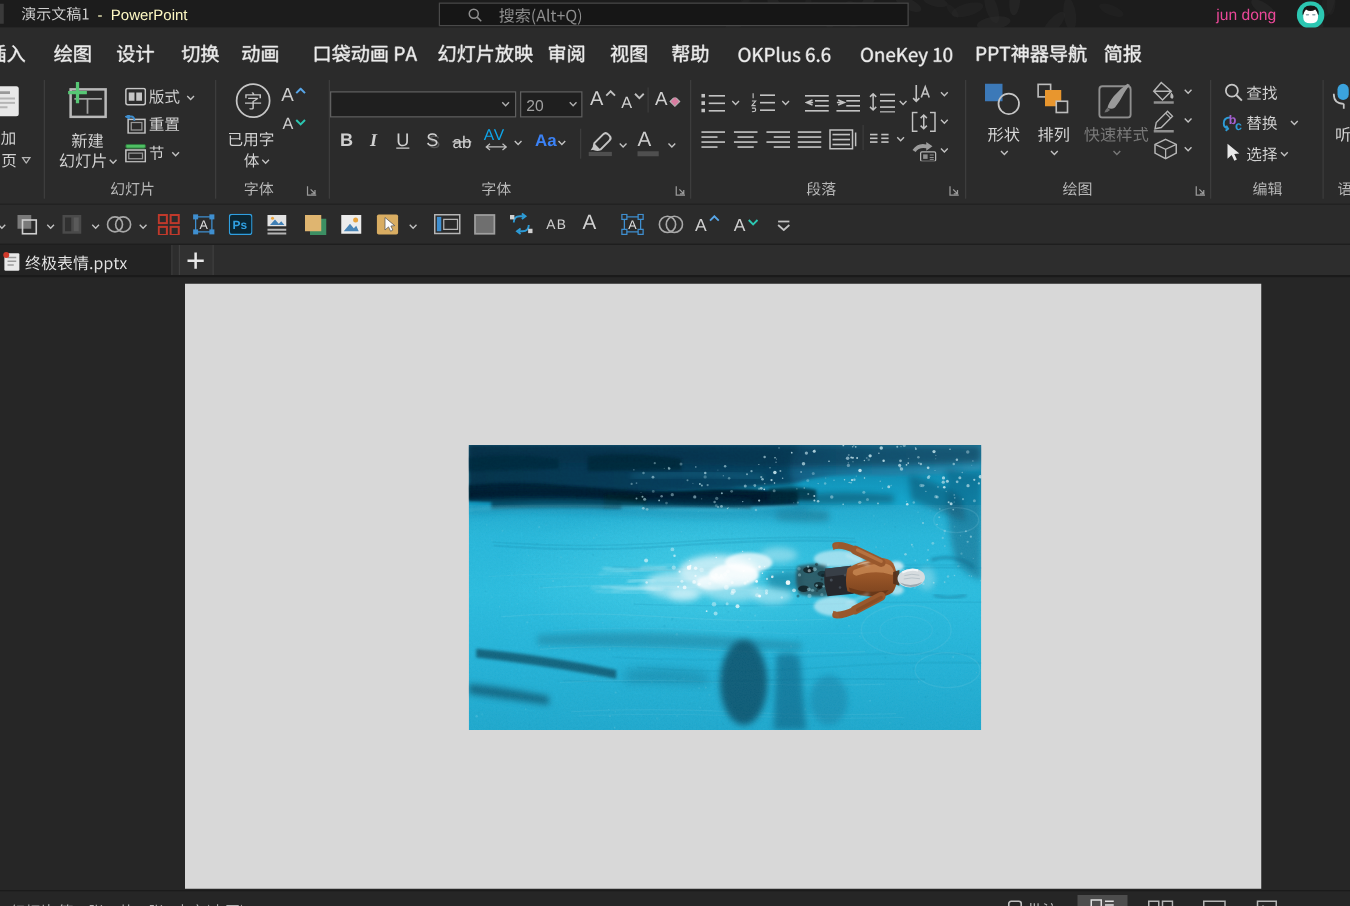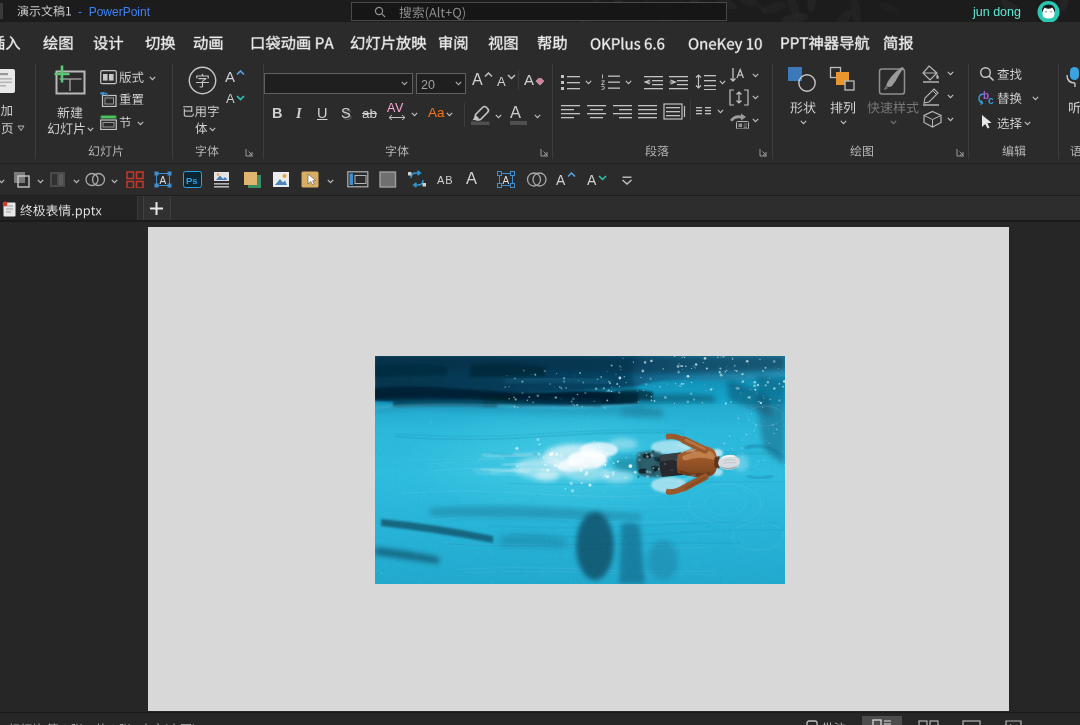--- a/index.html
+++ b/index.html
@@ -32,30 +32,30 @@
     <ellipse cx="155.315" cy="0.0900593" rx="9.35157" ry="3.5536" fill="#2e2e2e" opacity="0.45" transform="rotate(132.931 155.315 0.0900593)"></ellipse>
     <ellipse cx="510.845" cy="15.1909" rx="10.1239" ry="3.84709" fill="#2e2e2e" opacity="0.49" transform="rotate(222.333 510.845 15.1909)"></ellipse>
     <ellipse cx="47.8063" cy="19.7897" rx="12.2398" ry="4.65111" fill="#2e2e2e" opacity="0.53" transform="rotate(314.825 47.8063 19.7897)"></ellipse>
     <ellipse cx="222.075" cy="8.77753" rx="6.8283" ry="2.59475" fill="#2e2e2e" opacity="0.27" transform="rotate(228.344 222.075 8.77753)"></ellipse>
     <ellipse cx="54.684" cy="4.59279" rx="7.29843" ry="2.7734" fill="#2e2e2e" opacity="0.27" transform="rotate(122.419 54.684 4.59279)"></ellipse>
   </svg>
 <div class="abs" style="left:0px;top:3px;width:3px;height:16px;background:#3a3a3a;"></div>
 <svg class="abs" style="left:17.0px;top:4.0px" width="57" height="16" viewBox="0 0 57 16">
     <path transform="translate(0,11.52)" d="M3.7 -8.9H11.1V-7H10.3V-8.2H4.5V-7H3.7ZM6.9 -6.7H7.8V-1.8H6.9ZM8.1 -0.7 8.7 -1.2Q9.2 -1 9.7 -0.7Q10.1 -0.5 10.6 -0.2Q11 0.1 11.3 0.3L10.6 0.9Q10.4 0.7 9.9 0.4Q9.5 0.1 9 -0.2Q8.5 -0.5 8.1 -0.7ZM5.8 -1.1 6.7 -0.8Q6.3 -0.5 5.8 -0.2Q5.3 0.1 4.8 0.4Q4.3 0.7 3.8 0.9Q3.7 0.8 3.6 0.7Q3.5 0.6 3.4 0.4Q3.2 0.3 3.1 0.2Q3.9 -0 4.6 -0.4Q5.4 -0.7 5.8 -1.1ZM4.9 -3.1V-2H9.8V-3.1ZM4.9 -4.8V-3.7H9.8V-4.8ZM4.1 -5.4H10.7V-1.3H4.1ZM4.6 -7.1H10.2V-6.3H4.6ZM6.4 -9.9 7.3 -10.1Q7.5 -9.8 7.7 -9.4Q7.9 -9.1 8 -8.8L7 -8.6Q7 -8.8 6.8 -9.2Q6.6 -9.6 6.4 -9.9ZM1.1 -9.3 1.7 -9.9Q2 -9.8 2.3 -9.6Q2.7 -9.4 3 -9.2Q3.3 -9 3.5 -8.9L3 -8.1Q2.8 -8.3 2.5 -8.5Q2.2 -8.7 1.8 -8.9Q1.5 -9.1 1.1 -9.3ZM0.4 -6 0.9 -6.7Q1.2 -6.5 1.6 -6.4Q1.9 -6.2 2.3 -6Q2.6 -5.8 2.8 -5.7L2.3 -5Q2.1 -5.1 1.8 -5.3Q1.4 -5.5 1.1 -5.7Q0.7 -5.9 0.4 -6ZM0.8 0.1Q1 -0.3 1.4 -1Q1.7 -1.6 2 -2.3Q2.3 -3 2.6 -3.7L3.3 -3.2Q3.1 -2.5 2.8 -1.9Q2.5 -1.2 2.2 -0.5Q1.9 0.1 1.6 0.7Z M17.5 -5.8H18.5V-0.2Q18.5 0.2 18.4 0.4Q18.3 0.7 17.9 0.8Q17.6 0.9 17.1 0.9Q16.5 0.9 15.7 0.9Q15.7 0.7 15.6 0.5Q15.5 0.2 15.4 0Q15.8 0 16.2 0Q16.6 0 16.9 0Q17.1 0 17.2 0Q17.4 0 17.5 -0Q17.5 -0.1 17.5 -0.2ZM14.8 -4.2 15.7 -4Q15.4 -3.2 15 -2.5Q14.6 -1.8 14.2 -1.2Q13.7 -0.6 13.2 -0.1Q13.2 -0.2 13 -0.3Q12.9 -0.4 12.7 -0.5Q12.5 -0.6 12.4 -0.7Q13.2 -1.3 13.8 -2.2Q14.4 -3.2 14.8 -4.2ZM20.2 -3.8 21 -4.2Q21.5 -3.6 21.9 -3Q22.3 -2.3 22.7 -1.7Q23 -1 23.2 -0.5L22.3 -0.1Q22.2 -0.6 21.8 -1.3Q21.5 -1.9 21.1 -2.6Q20.6 -3.3 20.2 -3.8ZM13.8 -9.2H22.2V-8.3H13.8ZM12.7 -6.3H23.3V-5.4H12.7Z M32.7 -7.6 33.6 -7.3Q32.9 -5.1 31.7 -3.5Q30.5 -1.9 28.8 -0.9Q27.2 0.2 25 0.9Q24.9 0.8 24.9 0.7Q24.8 0.5 24.6 0.3Q24.5 0.2 24.4 0.1Q26.6 -0.5 28.2 -1.5Q29.8 -2.5 30.9 -4Q32 -5.5 32.7 -7.6ZM27.2 -7.5Q27.9 -5.7 29.1 -4.1Q30.3 -2.6 31.9 -1.6Q33.5 -0.5 35.6 0Q35.5 0.1 35.4 0.3Q35.3 0.4 35.2 0.6Q35.1 0.7 35 0.9Q32.8 0.3 31.2 -0.8Q29.5 -2 28.4 -3.6Q27.2 -5.2 26.4 -7.2ZM24.6 -8H35.4V-7.1H24.6ZM29.1 -9.9 30 -10.2Q30.3 -9.7 30.6 -9.2Q30.8 -8.7 31 -8.3L30 -8Q29.9 -8.4 29.6 -8.9Q29.4 -9.4 29.1 -9.9Z M38.3 -9.1H39.2V1H38.3ZM36.6 -6.6H40.8V-5.8H36.6ZM38.3 -6.3 38.9 -6.1Q38.8 -5.5 38.5 -4.8Q38.3 -4.1 38 -3.4Q37.7 -2.7 37.4 -2.2Q37.1 -1.6 36.8 -1.2Q36.7 -1.4 36.6 -1.6Q36.4 -1.9 36.3 -2Q36.6 -2.4 36.9 -2.9Q37.2 -3.4 37.5 -4Q37.8 -4.6 38 -5.2Q38.2 -5.8 38.3 -6.3ZM40 -9.9 40.6 -9.2Q40.1 -9 39.5 -8.8Q38.8 -8.7 38.2 -8.5Q37.5 -8.4 36.9 -8.3Q36.9 -8.5 36.8 -8.7Q36.7 -8.9 36.6 -9Q37.2 -9.2 37.8 -9.3Q38.5 -9.4 39 -9.6Q39.6 -9.8 40 -9.9ZM39.1 -5.5Q39.2 -5.4 39.4 -5.2Q39.6 -5 39.9 -4.7Q40.1 -4.5 40.3 -4.2Q40.5 -4 40.6 -3.9L40 -3.2Q40 -3.4 39.8 -3.6Q39.6 -3.9 39.4 -4.2Q39.2 -4.5 39 -4.8Q38.8 -5 38.7 -5.2ZM40.6 -8.8H47.4V-8.1H40.6ZM42.2 -6.7V-5.6H45.7V-6.7ZM41.4 -7.4H46.5V-5H41.4ZM40.7 -4.3H46.8V-3.5H41.5V1H40.7ZM46.4 -4.3H47.3V0.1Q47.3 0.4 47.2 0.6Q47.1 0.7 46.9 0.8Q46.7 0.9 46.4 0.9Q46.1 1 45.6 1Q45.6 0.8 45.5 0.6Q45.4 0.4 45.3 0.3Q45.7 0.3 45.9 0.3Q46.2 0.3 46.3 0.3Q46.4 0.3 46.4 0.1ZM43.1 -9.9 43.9 -10.1Q44.1 -9.8 44.3 -9.3Q44.5 -8.9 44.6 -8.6L43.7 -8.3Q43.6 -8.7 43.4 -9.1Q43.3 -9.5 43.1 -9.9ZM43 -2.2V-1H44.9V-2.2ZM42.3 -2.8H45.6V-0.4H42.3Z M49.1 0V-0.9H51V-7.5H49.5V-8.2Q50 -8.3 50.5 -8.4Q50.9 -8.6 51.3 -8.8H52.1V-0.9H53.9V0Z" fill="#cfcfcf"></path>
   </svg>
-<div class="lat" style="left:78px;top:4.5px;font-size:12px;color:#3b82f6;">-&nbsp;&nbsp;PowerPoint</div>
+<div class="lat" style="left:78px;top:4.5px;font-size:12px;color:#fef9c3;">-&nbsp;&nbsp;PowerPoint</div>
 <div class="abs" style="left:351px;top:2px;width:376px;height:19px;background:#161616;border:1px solid #494949"></div>
 <svg class="abs" style="left:374px;top:6px;" width="12" height="12" viewBox="0 0 12 12">
     <circle cx="5" cy="5" r="3.6" stroke="#8f8f8f" stroke-width="1.2" fill="none"></circle>
     <path d="M7.7 7.7 L11 11" stroke="#8f8f8f" stroke-width="1.2"></path>
   </svg>
 <svg class="abs" style="left:399.0px;top:4.5px" width="69" height="17" viewBox="0 0 69 17">
     <path transform="translate(0,12.29)" d="M0.5 -4Q1.2 -4.2 2.2 -4.6Q3.3 -4.9 4.3 -5.4L4.5 -4.5Q3.5 -4.1 2.5 -3.7Q1.6 -3.3 0.8 -3ZM0.6 -8.2H4.3V-7.3H0.6ZM2.1 -10.8H3V-0.2Q3 0.2 2.9 0.4Q2.9 0.7 2.6 0.8Q2.4 0.9 2 0.9Q1.7 1 1.1 1Q1.1 0.8 1 0.5Q0.9 0.2 0.8 0Q1.2 0.1 1.5 0.1Q1.8 0.1 1.9 0Q2 0 2.1 0Q2.1 -0 2.1 -0.2ZM7.1 -10.3 7.8 -9.7Q7.2 -9.4 6.6 -9.1Q5.9 -8.9 5.3 -8.7Q5.3 -8.9 5.2 -9.1Q5.1 -9.2 5 -9.4Q5.6 -9.5 6.2 -9.8Q6.7 -10.1 7.1 -10.3ZM5 -9.4 5.8 -9.1V-5H5ZM5.3 -5.7H10.8V-8.9H9.3V-9.7H11.7V-5H5.3ZM5.4 -7.7H7.2V-7H5.4ZM9.3 -7.7H11.3V-7H9.3ZM7.9 -10.8H8.7V-3.4H7.9ZM4.9 -3.7H11V-2.9H4.9ZM10.7 -3.7H10.9L11.1 -3.8L11.7 -3.5Q11.2 -2.4 10.5 -1.7Q9.7 -0.9 8.7 -0.4Q7.7 0.2 6.6 0.5Q5.5 0.9 4.3 1Q4.3 0.9 4.1 0.6Q4 0.4 3.9 0.3Q5 0.1 6.1 -0.2Q7.1 -0.5 8 -0.9Q9 -1.4 9.7 -2.1Q10.4 -2.7 10.7 -3.6ZM6.1 -3.2Q6.7 -2.3 7.6 -1.6Q8.5 -0.9 9.7 -0.5Q10.9 -0 12.3 0.2Q12.2 0.3 12.1 0.4Q12 0.6 11.9 0.7Q11.8 0.9 11.7 1Q10.3 0.7 9.1 0.2Q7.9 -0.3 6.9 -1.1Q6 -1.8 5.3 -2.9Z M18.7 -10.8H19.7V-7.2H18.7ZM21.3 -4.2 22 -4.6Q22.5 -4.3 23 -3.8Q23.4 -3.4 23.9 -2.9Q24.3 -2.5 24.6 -2.1L23.9 -1.6Q23.6 -2 23.2 -2.4Q22.8 -2.9 22.3 -3.3Q21.8 -3.8 21.3 -4.2ZM20.9 -1.3 21.6 -1.8Q22.2 -1.5 22.8 -1.2Q23.4 -0.8 23.9 -0.5Q24.4 -0.1 24.8 0.2L24 0.7Q23.7 0.4 23.2 0.1Q22.6 -0.3 22 -0.7Q21.5 -1 20.9 -1.3ZM16.5 -1.7 17.4 -1.4Q17 -1 16.5 -0.6Q15.9 -0.2 15.4 0.2Q14.8 0.5 14.3 0.8Q14.2 0.7 14.1 0.6Q14 0.4 13.8 0.3Q13.7 0.2 13.6 0.1Q14.4 -0.2 15.2 -0.7Q16 -1.2 16.5 -1.7ZM13.8 -9.6H24.6V-8.8H13.8ZM13.6 -7.6H24.8V-5.2H23.8V-6.8H14.6V-5.2H13.6ZM14.4 -2Q14.3 -2 14.3 -2.2Q14.3 -2.4 14.2 -2.5Q14.2 -2.7 14.1 -2.8Q14.4 -2.8 14.8 -3Q15.3 -3.1 15.8 -3.3Q16.1 -3.4 16.8 -3.7Q17.4 -4 18.2 -4.4Q19 -4.7 19.8 -5.2Q20.7 -5.7 21.4 -6.1L22.1 -5.6Q20.4 -4.5 18.6 -3.7Q16.7 -2.9 15 -2.3V-2.3Q15 -2.3 14.9 -2.3Q14.8 -2.2 14.7 -2.2Q14.5 -2.1 14.5 -2.1Q14.4 -2 14.4 -2ZM14.4 -2 14.3 -2.6 15 -2.9 23 -3.3Q23 -3.1 23 -2.9Q23.1 -2.7 23.1 -2.6Q21.2 -2.5 19.8 -2.4Q18.5 -2.3 17.6 -2.3Q16.6 -2.2 16 -2.2Q15.5 -2.1 15.1 -2.1Q14.8 -2 14.6 -2Q14.5 -2 14.4 -2ZM15.3 -4.1Q15.3 -4.2 15.2 -4.3Q15.2 -4.5 15.1 -4.6Q15.1 -4.8 15 -4.9Q15.2 -4.9 15.4 -5Q15.7 -5.1 15.9 -5.3Q16.1 -5.3 16.4 -5.5Q16.7 -5.7 17.1 -5.9Q17.5 -6.1 17.9 -6.4Q18.3 -6.7 18.6 -7L19.3 -6.5Q18.5 -5.9 17.6 -5.4Q16.7 -4.9 15.8 -4.5V-4.5Q15.8 -4.5 15.6 -4.4Q15.5 -4.4 15.4 -4.3Q15.3 -4.2 15.3 -4.1ZM15.3 -4.1 15.3 -4.6 15.7 -4.9 20.1 -5.1Q20.1 -5 20.1 -4.8Q20 -4.6 20 -4.5Q18.8 -4.4 18 -4.4Q17.2 -4.3 16.7 -4.3Q16.2 -4.2 15.9 -4.2Q15.6 -4.2 15.5 -4.1Q15.4 -4.1 15.3 -4.1ZM18.9 -2.8H19.9V-0.1Q19.9 0.3 19.8 0.5Q19.6 0.7 19.3 0.8Q19 0.9 18.5 0.9Q18 1 17.3 1Q17.3 0.8 17.2 0.5Q17.1 0.3 17 0.1Q17.4 0.1 17.7 0.1Q18.1 0.1 18.3 0.1Q18.6 0.1 18.7 0.1Q18.8 0.1 18.9 0Q18.9 -0 18.9 -0.1Z M28.7 2.5Q27.8 1.1 27.3 -0.5Q26.8 -2.1 26.8 -4Q26.8 -5.9 27.3 -7.4Q27.8 -9 28.7 -10.5L29.4 -10.1Q28.6 -8.8 28.2 -7.2Q27.8 -5.6 27.8 -4Q27.8 -2.3 28.2 -0.8Q28.6 0.8 29.4 2.2Z M30 0 33.2 -9.4H34.5L37.7 0H36.4L34.8 -5.2Q34.5 -6.1 34.3 -6.8Q34 -7.6 33.8 -8.4H33.8Q33.5 -7.6 33.3 -6.8Q33.1 -6.1 32.8 -5.2L31.2 0ZM31.6 -2.9V-3.8H36V-2.9Z M40.1 0.2Q39.7 0.2 39.4 -0Q39.1 -0.2 39 -0.5Q38.9 -0.9 38.9 -1.4V-10.2H40.1V-1.3Q40.1 -1 40.2 -0.9Q40.3 -0.8 40.4 -0.8Q40.4 -0.8 40.5 -0.8Q40.5 -0.8 40.6 -0.8L40.8 0.1Q40.7 0.1 40.5 0.1Q40.4 0.2 40.1 0.2Z M44.7 0.2Q44 0.2 43.5 -0.1Q43.1 -0.4 42.9 -0.9Q42.7 -1.5 42.7 -2.2V-6H41.7V-6.9L42.8 -7L42.9 -8.9H43.9V-7H45.8V-6H43.9V-2.1Q43.9 -1.5 44.1 -1.1Q44.4 -0.8 45 -0.8Q45.2 -0.8 45.4 -0.8Q45.6 -0.9 45.8 -1L46 -0.1Q45.7 0 45.4 0.1Q45 0.2 44.7 0.2Z M49.3 -1.5V-4.3H46.7V-5.2H49.3V-8H50.2V-5.2H52.8V-4.3H50.2V-1.5Z M58 0.2Q56.8 0.2 55.9 -0.4Q55 -1 54.5 -2.1Q54 -3.2 54 -4.7Q54 -6.2 54.5 -7.3Q55 -8.4 55.9 -9Q56.8 -9.5 58 -9.5Q59.2 -9.5 60.1 -9Q61 -8.4 61.5 -7.3Q62 -6.2 62 -4.7Q62 -3.2 61.5 -2.1Q61 -1 60.1 -0.4Q59.2 0.2 58 0.2ZM58 -0.8Q58.9 -0.8 59.5 -1.3Q60.1 -1.8 60.5 -2.6Q60.8 -3.5 60.8 -4.7Q60.8 -5.9 60.5 -6.8Q60.1 -7.6 59.5 -8.1Q58.9 -8.5 58 -8.5Q57.2 -8.5 56.6 -8.1Q55.9 -7.6 55.6 -6.8Q55.2 -5.9 55.2 -4.7Q55.2 -3.5 55.6 -2.6Q55.9 -1.8 56.6 -1.3Q57.2 -0.8 58 -0.8ZM60.9 2.4Q60 2.4 59.3 2Q58.6 1.7 58.1 1.2Q57.6 0.7 57.4 -0L58.6 -0.1Q58.8 0.4 59.2 0.7Q59.5 1 60 1.2Q60.5 1.4 61 1.4Q61.3 1.4 61.6 1.3Q61.8 1.3 62 1.2L62.2 2.1Q62 2.2 61.7 2.3Q61.3 2.4 60.9 2.4Z M64 2.5 63.3 2.2Q64.1 0.8 64.6 -0.8Q65 -2.3 65 -4Q65 -5.6 64.6 -7.2Q64.1 -8.8 63.3 -10.1L64 -10.5Q64.9 -9 65.4 -7.4Q65.9 -5.9 65.9 -4Q65.9 -2.1 65.4 -0.5Q64.9 1.1 64 2.5Z" fill="#8f8f8f"></path>
   </svg>
-<div class="lat" style="left:973px;top:5px;font-size:12.5px;color:#5eead4;">jun dong</div>
+<div class="lat" style="left:973px;top:5px;font-size:12.5px;color:#ec4899;">jun dong</div>
 <svg class="abs" style="left:1037px;top:1px;" width="23" height="22" viewBox="0 0 23 22">
     <circle cx="11.5" cy="11" r="11" fill="#2cc7b2"></circle>
 <path d="M5.6 10.5 Q5.6 4.6 11.5 4.6 Q17.4 4.6 17.4 10.5 L17.4 13.2 Q17.4 17.6 11.5 17.6 Q5.6 17.6 5.6 13.2 Z" fill="#ffffff"></path>
 <path d="M5 10.8 Q4.6 3.4 11.5 3.4 Q18.4 3.4 18 10.8 L17.4 10.8 Q16.6 8.2 15.2 6.6 Q13.6 7.8 11.5 7.8 Q9.4 7.8 7.8 6.6 Q6.4 8.2 5.6 10.8 Z" fill="#161616"></path>
 <rect x="7.6" y="10.2" width="2.7" height="1.2" rx="0.6" fill="#8fa6ad"></rect>
     <rect x="12.7" y="10.2" width="2.7" height="1.2" rx="0.6" fill="#8fa6ad"></rect>
   </svg>
 <div class="abs" style="left:0px;top:22px;width:1080px;height:38px;background:#2b2b2b;"></div>
 <svg class="abs" style="left:-10.5px;top:34.3px" width="33" height="21" viewBox="0 0 33 21">
     <path transform="translate(0,14.69)" d="M13.2 -12.7 13.8 -11.8Q13.1 -11.6 12.2 -11.4Q11.3 -11.3 10.3 -11.2Q9.3 -11 8.3 -11Q7.3 -10.9 6.4 -10.8Q6.4 -11 6.3 -11.3Q6.2 -11.6 6.1 -11.8Q7.1 -11.8 8 -11.9Q9 -12 9.9 -12.1Q10.9 -12.2 11.7 -12.4Q12.5 -12.5 13.2 -12.7ZM8.4 -7.1 8.9 -6.2Q8.4 -6 7.7 -5.8Q6.9 -5.6 6.3 -5.4Q6.3 -5.6 6.2 -5.8Q6.1 -6.1 6 -6.3Q6.6 -6.4 7.3 -6.7Q7.9 -6.9 8.4 -7.1ZM5.6 -9.2H14.5V-8.2H5.6ZM9.5 -11.7H10.6V-0.1H9.5ZM6 -6.3 7.1 -5.9V1.2H6ZM11.2 -6.6H14V1.2H13V-5.6H11.2ZM6.6 -3.7H8.9V-2.7H6.6ZM11.2 -3.7H13.5V-2.7H11.2ZM6.5 -0.6H13.3V0.5H6.5ZM0.6 -4.7Q1.4 -4.9 2.6 -5.3Q3.8 -5.6 5.1 -6L5.2 -4.9Q4.1 -4.6 2.9 -4.2Q1.8 -3.9 0.8 -3.6ZM0.8 -9.8H5V-8.7H0.8ZM2.4 -12.9H3.6V-0.1Q3.6 0.3 3.5 0.6Q3.4 0.8 3.1 0.9Q2.8 1.1 2.4 1.1Q2.1 1.2 1.4 1.2Q1.4 0.9 1.3 0.6Q1.2 0.3 1.1 0.1Q1.5 0.1 1.8 0.1Q2.1 0.1 2.2 0.1Q2.4 0.1 2.4 -0.1Z M19.8 -11.6 20.5 -12.5Q21.6 -11.8 22.3 -10.9Q23.1 -10 23.7 -9.1Q24.2 -8.2 24.7 -7.2Q25.2 -6.2 25.7 -5.2Q26.2 -4.3 26.8 -3.4Q27.4 -2.5 28.2 -1.7Q28.9 -0.9 30 -0.2Q30 -0.1 29.8 0.2Q29.7 0.4 29.6 0.7Q29.5 0.9 29.5 1.1Q28.4 0.4 27.5 -0.4Q26.7 -1.2 26.1 -2.2Q25.4 -3.1 24.9 -4.1Q24.4 -5.2 23.9 -6.2Q23.4 -7.2 22.8 -8.2Q22.3 -9.1 21.5 -10Q20.8 -10.9 19.8 -11.6ZM22.3 -9.3 23.6 -9Q23.1 -6.6 22.2 -4.7Q21.3 -2.8 20 -1.3Q18.7 0.1 17 1.1Q16.9 1 16.7 0.8Q16.5 0.7 16.3 0.5Q16.1 0.3 15.9 0.2Q18.6 -1.2 20.1 -3.5Q21.6 -5.9 22.3 -9.3Z" fill="#ececec" stroke="#ececec" stroke-width="0.46"></path>
@@ -248,28 +248,28 @@
 <div class="abs" style="left:518px;top:70px;width:1px;height:20px;background:#3d3d3d;"></div>
 <div class="lat" style="left:524px;top:71px;font-size:15px;color:#d0d0d0;">A</div>
 <svg class="abs" style="left:534px;top:78px;" width="11" height="11" viewBox="0 0 11 11">
     <rect x="3.2" y="0.5" width="5.5" height="5.5" transform="rotate(45 6 3.2)" fill="#d87ca0" stroke="#b9b9b9" stroke-width="0.8"></rect>
   </svg>
 <div class="lat" style="left:272px;top:105px;font-size:14.5px;color:#d0d0d0;"><b>B</b></div>
 <div class="lat" style="left:296px;top:105px;font-size:14.5px;color:#d0d0d0;font-family:'Liberation Serif',serif;font-style:italic"><b>I</b></div>
 <div class="lat" style="left:317px;top:105px;font-size:14.5px;color:#d0d0d0;"><u>U</u></div>
 <div class="lat" style="left:341px;top:105px;font-size:14.5px;color:#d0d0d0;text-shadow:1.5px 1.5px 0 #555">S</div>
 <div class="lat" style="left:362px;top:106px;font-size:13.5px;color:#d0d0d0;"><s>ab</s></div>
-<div class="lat" style="left:387px;top:101px;font-size:12.5px;color:#f9a8d4;letter-spacing:0.5px">AV</div>
+<div class="lat" style="left:387px;top:101px;font-size:12.5px;color:#0ea5e9;letter-spacing:0.5px">AV</div>
 <svg class="abs" style="left:388px;top:114px;" width="18" height="7" viewBox="0 0 18 7">
     <path d="M4 1 L1 3.5 L4 6 M14 1 L17 3.5 L14 6 M1 3.5 L17 3.5" stroke="#c0c0c0" stroke-width="1" fill="none"></path>
   </svg>
 <svg class="abs" style="left:410.5px;top:111.5px;" width="7" height="5" viewBox="0 0 7 5">
     <path d="M0.8 0.8 L3.5 3.6 L6.2 0.8" stroke="#c2c2c2" stroke-width="1.1" fill="none"></path>
   </svg>
-<div class="lat" style="left:428px;top:105px;font-size:13.5px;color:#f97316;">Aa</div>
+<div class="lat" style="left:428px;top:105px;font-size:13.5px;color:#3b82f6;font-weight:bold;">Aa</div>
 <svg class="abs" style="left:445.5px;top:111.5px;" width="7" height="5" viewBox="0 0 7 5">
     <path d="M0.8 0.8 L3.5 3.6 L6.2 0.8" stroke="#c2c2c2" stroke-width="1.1" fill="none"></path>
   </svg>
 <div class="abs" style="left:464px;top:103px;width:1px;height:24px;background:#3d3d3d;"></div>
 <svg class="abs" style="left:470px;top:104px;" width="24" height="21" viewBox="0 0 24 21">
     <path d="M5.5 10.5 L12.5 3.5 Q14.5 1.5 16.5 3.5 L17.5 4.5 Q19.5 6.5 17.5 8.5 L10.5 15.5 Q8 16.5 5.5 15.5 Q4.5 13 5.5 10.5 Z" stroke="#c4c4c4" stroke-width="1.6" fill="none"></path>
     <path d="M5.8 11 L2.5 16.2 L9.8 15.2" fill="#c4c4c4"></path>
     <rect x="1" y="17.5" width="18.5" height="3.5" fill="#4f4f4f"></rect>
   </svg>
 <svg class="abs" style="left:494.5px;top:114px;" width="7" height="5" viewBox="0 0 7 5">

